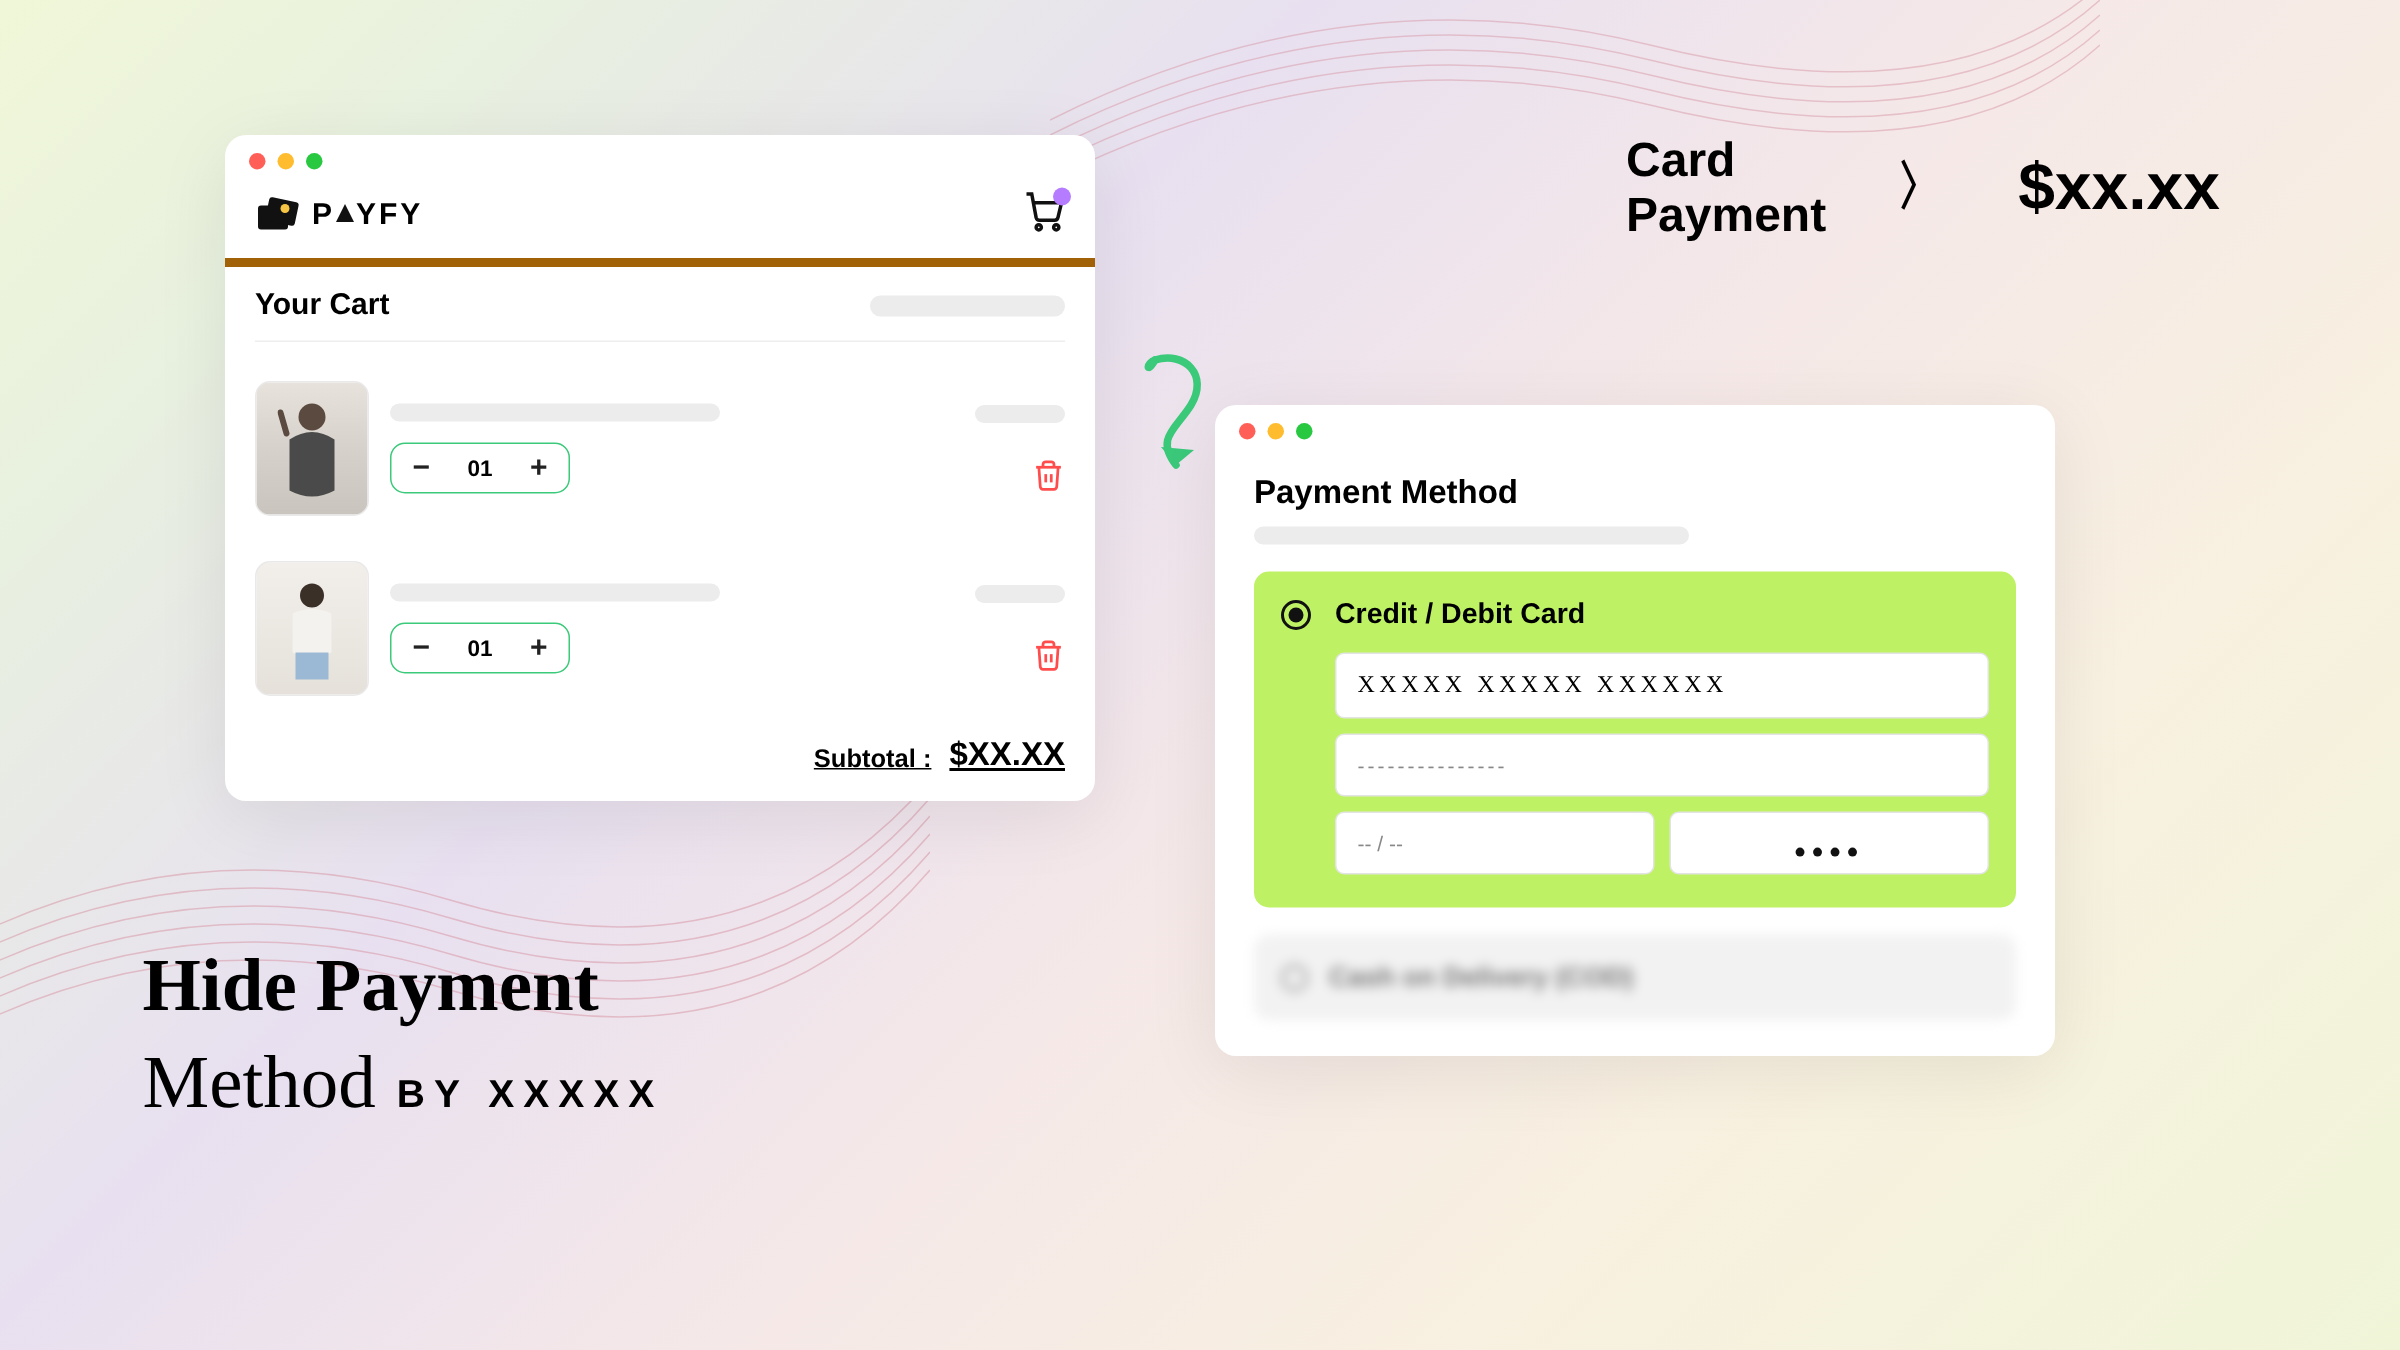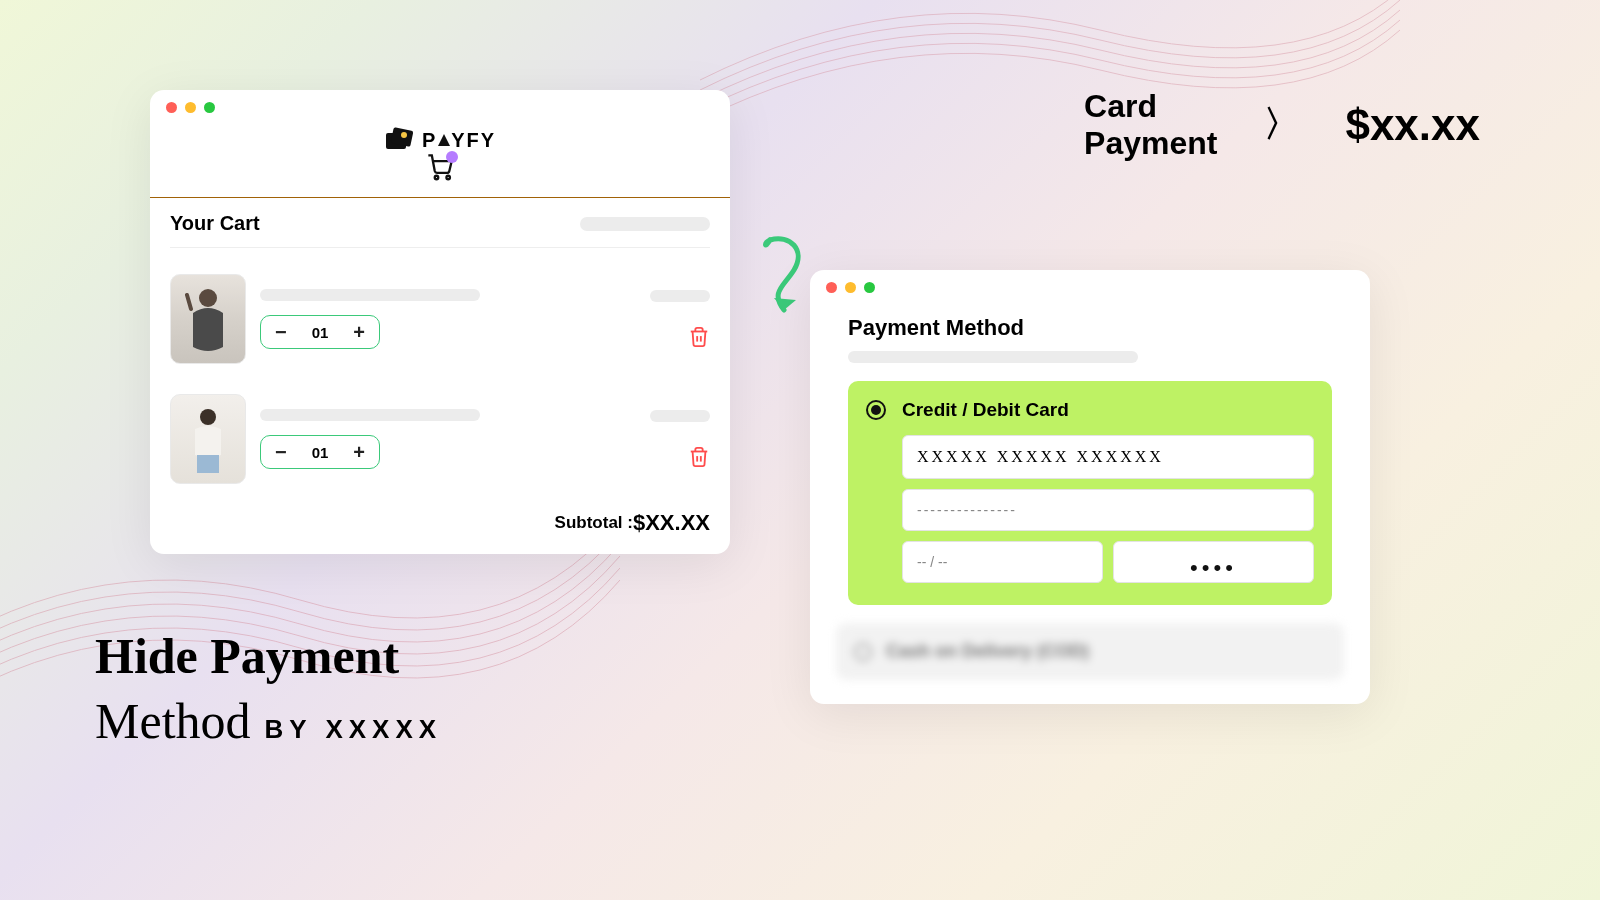--- a/index.html
+++ b/index.html
@@ -36,22 +36,21 @@
   .dot { width: 11px; height: 11px; border-radius: 50%; }
   .dot.red { background: #ff5f57; }
   .dot.yellow { background: #febc2e; }
   .dot.green { background: #28c840; }
 
   .brand-row {
     display: flex;
     align-items: center;
     justify-content: space-between;
     padding: 6px 20px 12px;
-    border-bottom: 1px solid #a16207;
-    flex-direction: column;
+    border-bottom: 6px solid #a16207;
   }
   .brand { display: flex; align-items: center; gap: 8px; }
   .brand-logo { width: 30px; height: 26px; }
   .brand-name { font-weight: 700; font-size: 20px; letter-spacing: 2px; }
   .cart-icon-wrap { position: relative; }
   .cart-icon { width: 28px; height: 28px; }
   .cart-badge { position: absolute; top: -2px; right: -4px; width: 12px; height: 12px; background: #b57cff; border-radius: 50%; }
 
   .cart-body { padding: 14px 20px 18px; }
   .cart-title-row { display: flex; justify-content: space-between; align-items: center; margin-bottom: 14px; border-bottom: 1px solid #eee; padding-bottom: 12px; text-align: center; }
@@ -80,36 +79,36 @@
     display: inline-flex; align-items: center; gap: 24px;
     border: 1.5px solid #3bc97a; border-radius: 10px;
     padding: 6px 14px; width: 120px; justify-content: space-between;
   }
   .qty-btn { font-size: 20px; font-weight: 600; color: #222; cursor: pointer; user-select: none; line-height: 1; }
   .qty-val { font-size: 15px; font-weight: 600; }
   .item-right { display: flex; flex-direction: column; align-items: flex-end; gap: 24px; }
   .skel-price { width: 60px; height: 12px; border-radius: 6px; background: #ececec; }
   .trash { width: 22px; height: 22px; cursor: pointer; }
 
-  .subtotal-row { display: flex; justify-content: flex-end; align-items: center; gap: 0; margin-top: 8px; }
+  .subtotal-row { display: flex; justify-content: flex-end; align-items: flex-end; gap: 12px; margin-top: 8px; text-decoration: underline; }
   .subtotal-label { font-size: 17px; font-weight: 700; }
   .subtotal-val { font-size: 22px; font-weight: 800; }
 
   
   .pay-window {
     position: absolute;
     top: 270px;
     left: 810px;
     width: 560px;
     background: #fff;
     border-radius: 14px;
     box-shadow: 0 10px 50px rgba(0,0,0,0.08);
     padding-bottom: 24px;
   }
-  .pay-body { padding: 8px 38px 0; }
+  .pay-body { padding: 8px 26px 0; }
   .pay-title { font-size: 22px; font-weight: 700; margin: 6px 0 10px; }
   .pay-skel { width: 290px; height: 12px; background: #ececec; border-radius: 6px; margin-bottom: 18px; }
 
   .pm-card {
     background: #bef264;
     border-radius: 10px;
     padding: 18px 18px 22px;
   }
   .pm-head { display: flex; align-items: center; gap: 16px; margin-bottom: 14px; }
   .radio { width: 20px; height: 20px; border: 2.5px solid #111; border-radius: 50%; display: flex; align-items: center; justify-content: center; }

